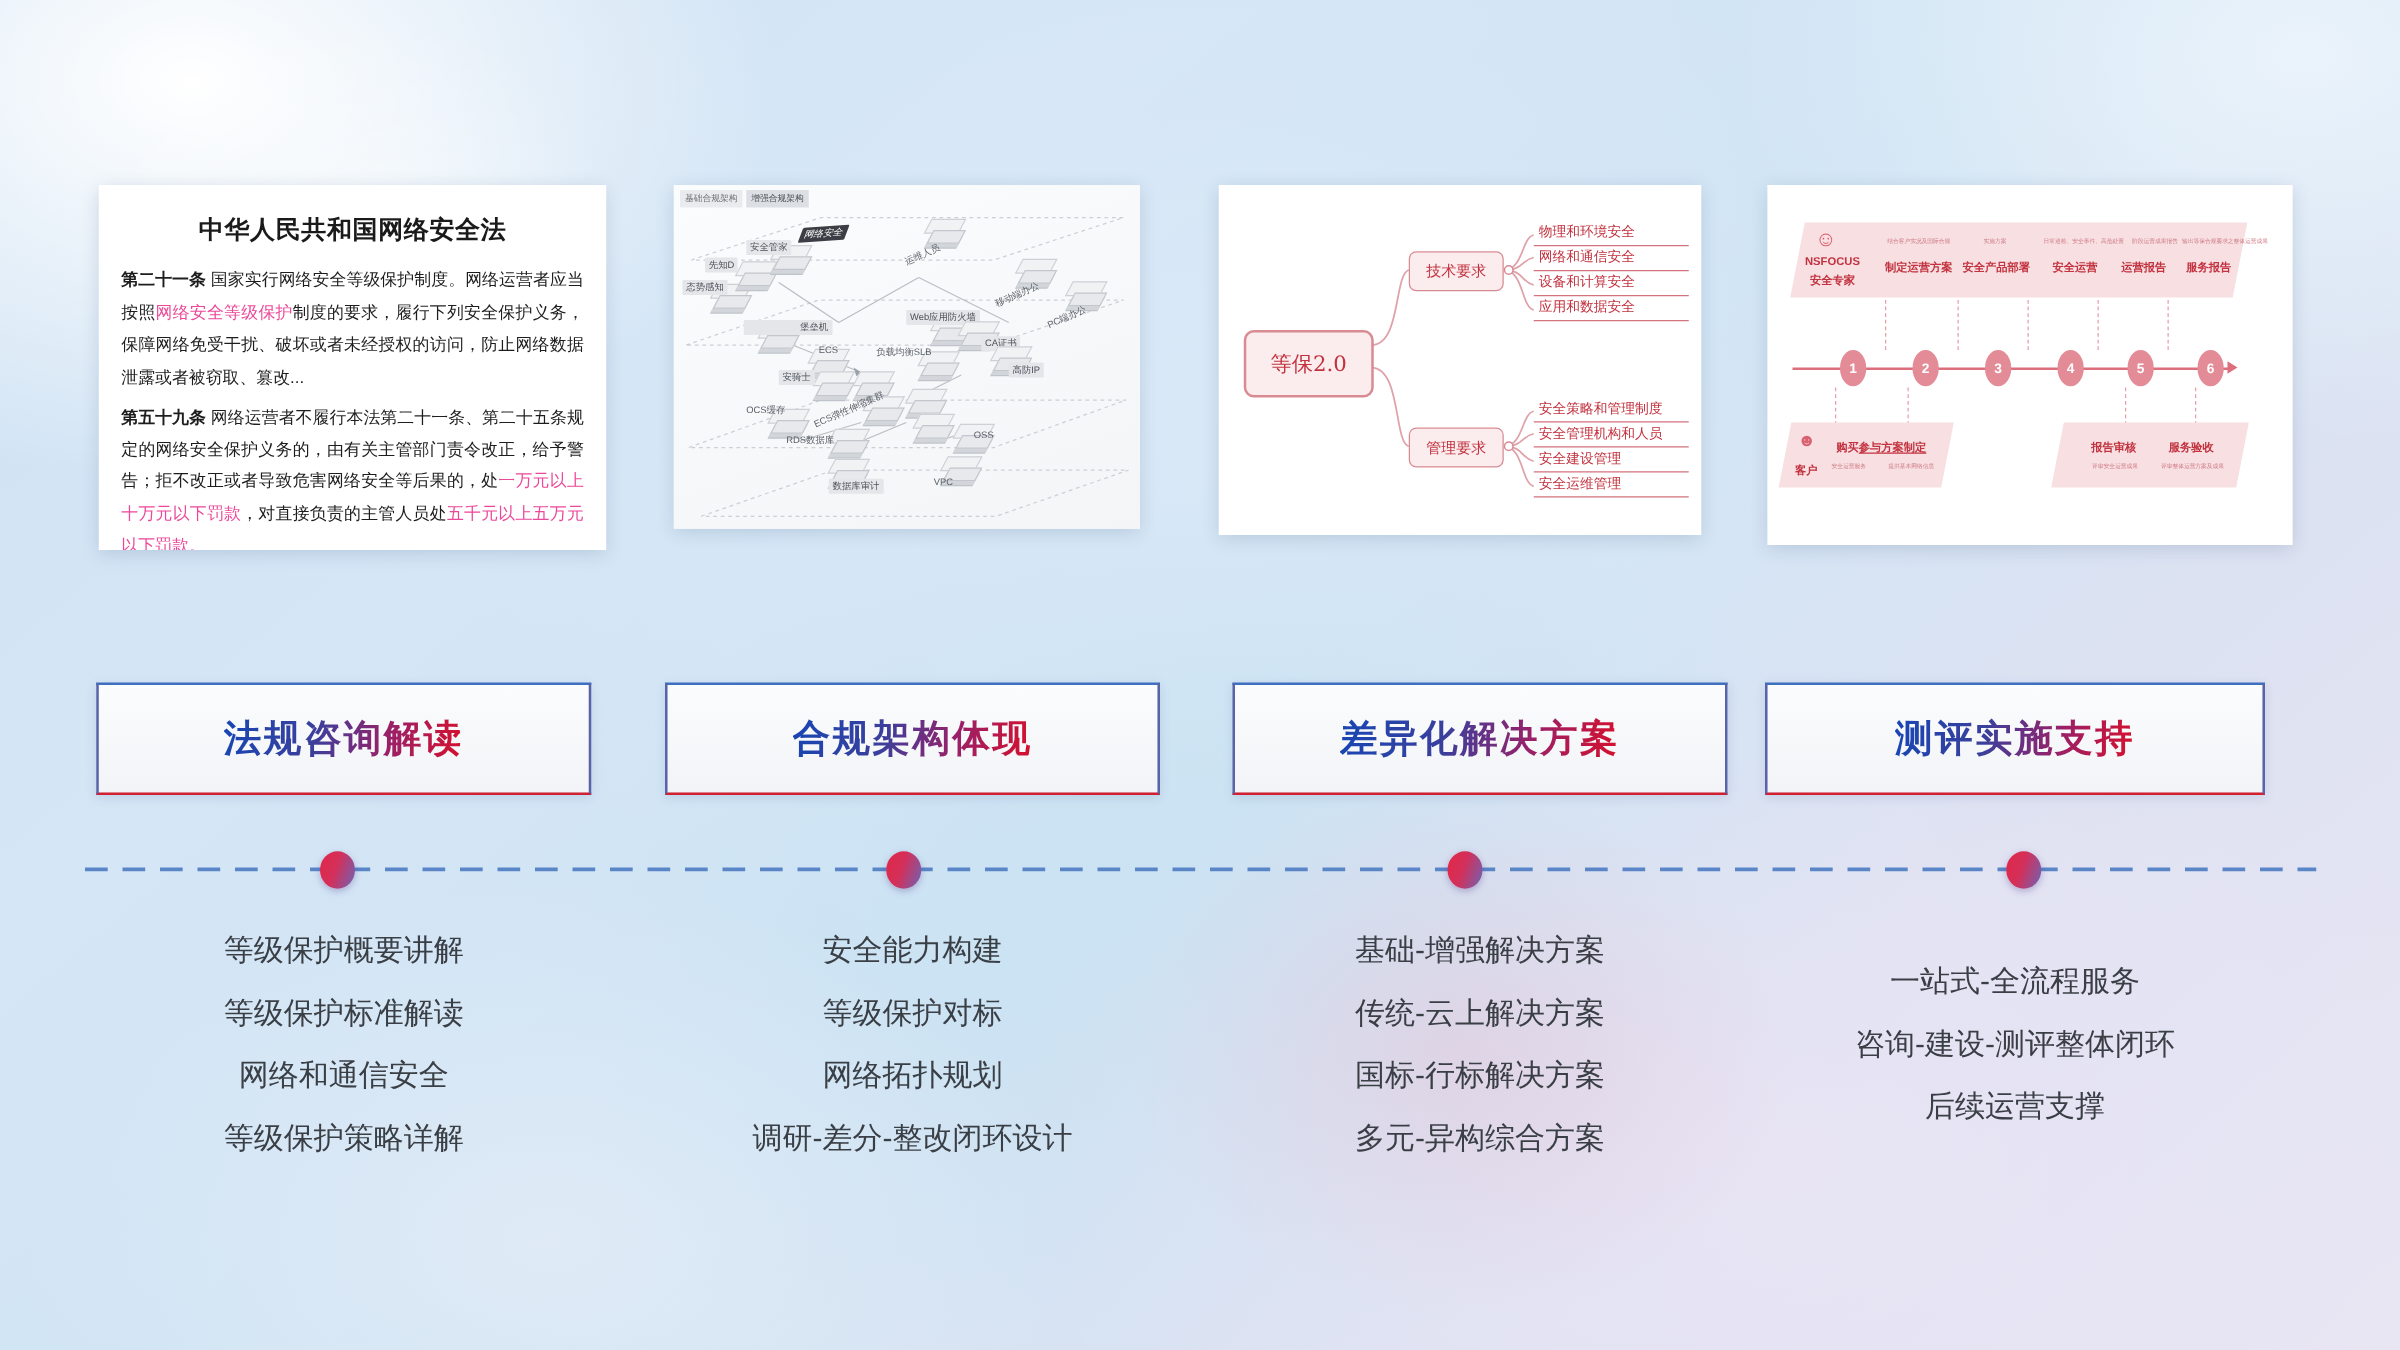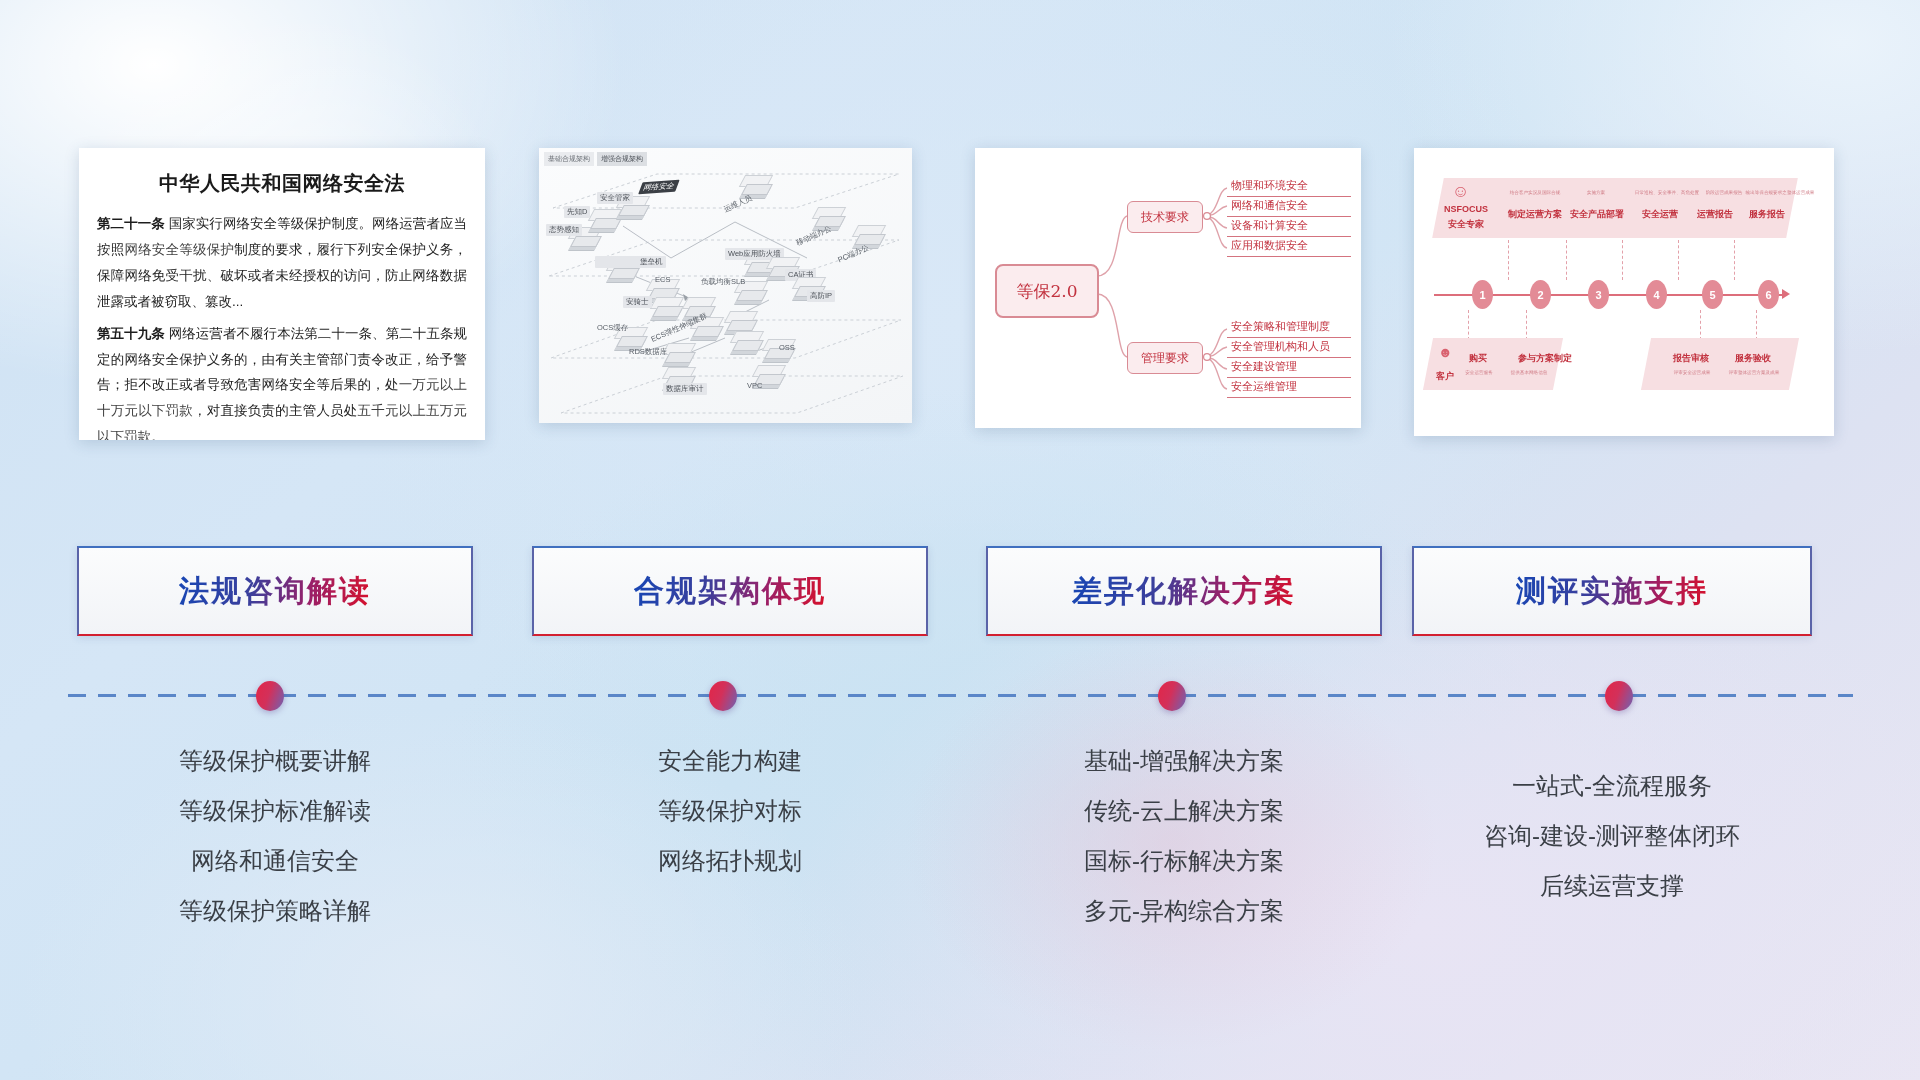--- a/index.html
+++ b/index.html
@@ -35,21 +35,21 @@
   .card.c2{left:539px;width:373px;height:275px;}
   .card.c3{left:975px;width:386px;height:280px;}
   .card.c4{left:1414px;width:420px;height:288px;}
 
   
   .law{padding:14px 18px 8px 18px;box-sizing:border-box;height:100%;}
   .law-title{text-align:center;font-size:20px;font-weight:bold;color:#1a1a1a;
              letter-spacing:.5px;margin:8px 0 14px;}
   .law-p{font-size:13.5px;line-height:1.92;color:#1d1d1d;text-align:justify;}
   .law-p b{font-weight:bold;}
-  .law-p .hl{color:#404040;}
+  .law-p .hl{color:#ec4899;}
 
   
   .arch{position:relative;width:100%;height:100%;
         background:linear-gradient(160deg,#fbfcfd 0%,#f3f5f7 100%);}
   .arch .tabs{position:absolute;left:5px;top:4px;display:flex;gap:3px;}
   .arch .tab{font-size:7px;color:#6d7278;background:#e9ebee;padding:2px 4px;}
   .arch .tab.on{background:#dcdfe3;color:#4b5057;}
   .node{position:absolute;width:26px;height:20px;}
   .node i{display:block;width:24px;height:9px;background:#e7e9ec;
           border:1px solid #c3c7cd;transform:skewX(-28deg);
@@ -406,21 +406,21 @@
 
         <div class="band b1"></div>
         <div class="band b2"></div>
 
         <div class="person" style="left:24px;top:196px;font-size:14px;">☻</div>
         <div class="bt" style="left:14px;top:222px;width:34px;">客户</div>
 
         <div class="bt" style="left:44px;top:204px;width:40px;">购买</div>
         <div class="bs" style="left:36px;top:222px;width:58px;">安全运营服务</div>
 
-        <div class="bt" style="left:100px;top:204px;width:62px;">参与方案制定</div>
+        <div class="bt" style="left:69px;top:204px;width:62px;text-decoration:underline;">参与方案制定</div>
         <div class="bs" style="left:82px;top:222px;width:66px;">提供基本网络信息</div>
 
         <div class="bt" style="left:252px;top:204px;width:50px;">报告审核</div>
         <div class="bs" style="left:244px;top:222px;width:68px;">评审安全运营成果</div>
 
         <div class="bt" style="left:314px;top:204px;width:50px;">服务验收</div>
         <div class="bs" style="left:304px;top:222px;width:72px;">评审整体运营方案及成果</div>
       </div>
     </div>
   </div>
@@ -450,20 +450,21 @@
     <div class="col l1">
       <div>等级保护概要讲解</div>
       <div>等级保护标准解读</div>
       <div>网络和通信安全</div>
       <div>等级保护策略详解</div>
     </div>
     <div class="col l2">
       <div>安全能力构建</div>
       <div>等级保护对标</div>
       <div>网络拓扑规划</div>
+      <div>调研-差分-整改闭环设计</div>
     </div>
     <div class="col l3">
       <div>基础-增强解决方案</div>
       <div>传统-云上解决方案</div>
       <div>国标-行标解决方案</div>
       <div>多元-异构综合方案</div>
     </div>
     <div class="col l4" style="padding-top:25px;">
       <div>一站式-全流程服务</div>
       <div>咨询-建设-测评整体闭环</div>

